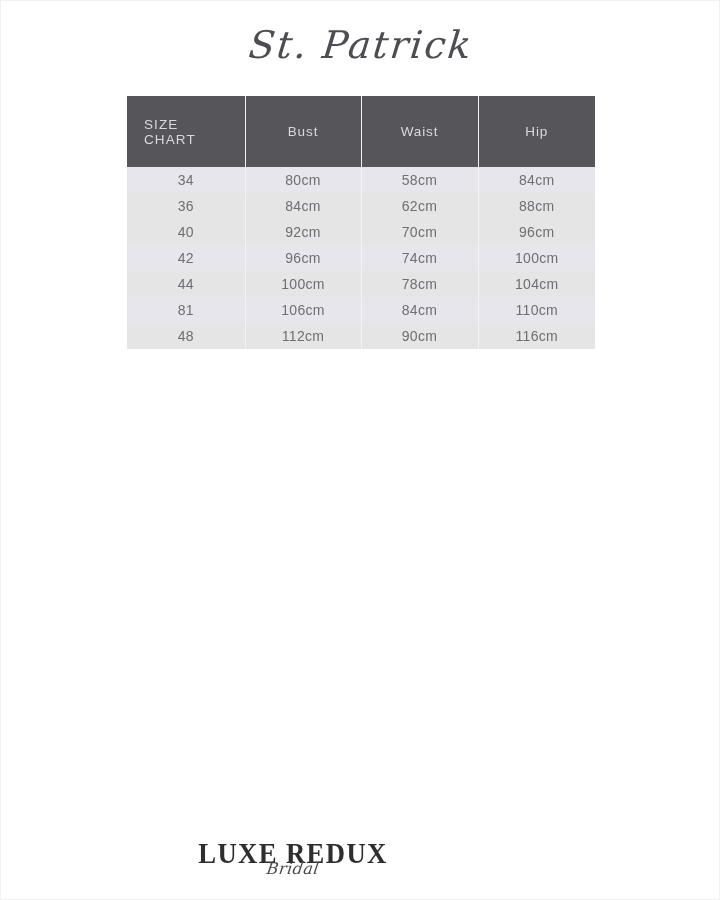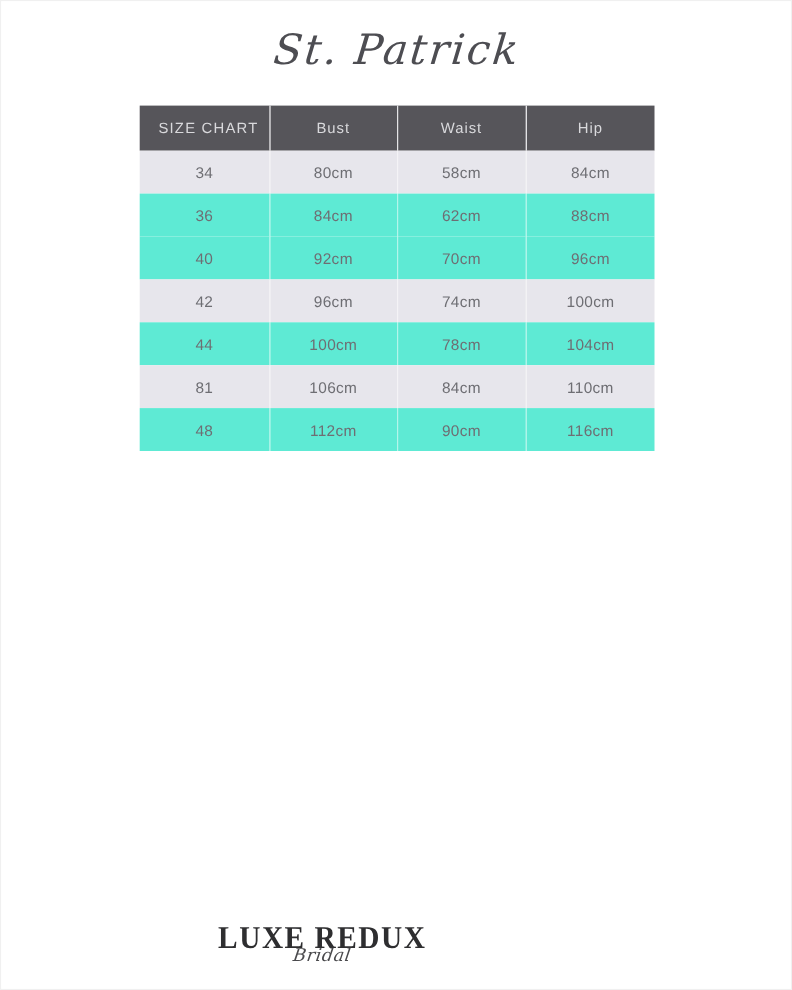--- a/index.html
+++ b/index.html
@@ -56,47 +56,47 @@
   table.size-chart col.c-waist { width: 117px; }
   table.size-chart col.c-hip   { width: 117px; }
 
   table.size-chart thead th {
     background: #56555a;
     color: #d9d9dc;
     font-size: 13.5px;
     font-weight: 400;
     letter-spacing: 0.9px;
     height: 39px;
-    padding: 1px;
+    padding: 16px;
     text-align: center;
     vertical-align: middle;
     border-right: 1px solid #f2f2f4;
   }
   table.size-chart thead th:last-child { border-right: none; }
   table.size-chart thead th.th-size {
     text-align: left;
     padding-left: 17px;
     letter-spacing: 1.1px;
   }
 
   table.size-chart tbody td {
-    height: 39px;
+    height: 26px;
     padding: 0;
     text-align: center;
     vertical-align: middle;
     font-size: 14px;
     font-weight: 400;
     color: #6e6e73;
     letter-spacing: 0.3px;
     border-right: 1px solid rgba(255,255,255,0.55);
   }
   table.size-chart tbody td:last-child { border-right: none; }
 
   table.size-chart tbody tr.row-light td { background: #e7e6ec; }
-  table.size-chart tbody tr.row-dark  td { background: #5eead4; }
+  table.size-chart tbody tr.row-dark  td { background: #e5e5e5; }
 
   
   .footer-logo {
     position: absolute;
     left: 0;
     top: 838px;
     width: 584px;
     text-align: center;
   }
   .footer-logo .logo-main {

